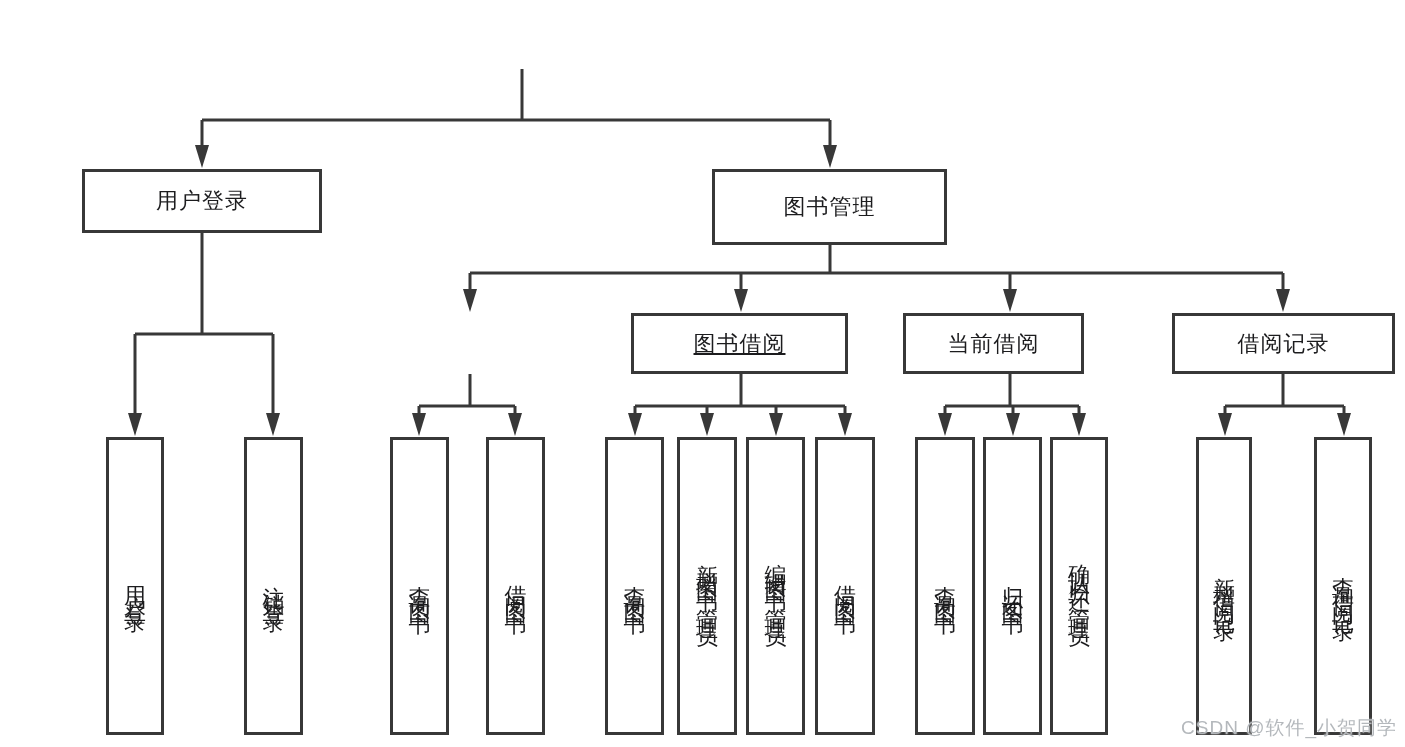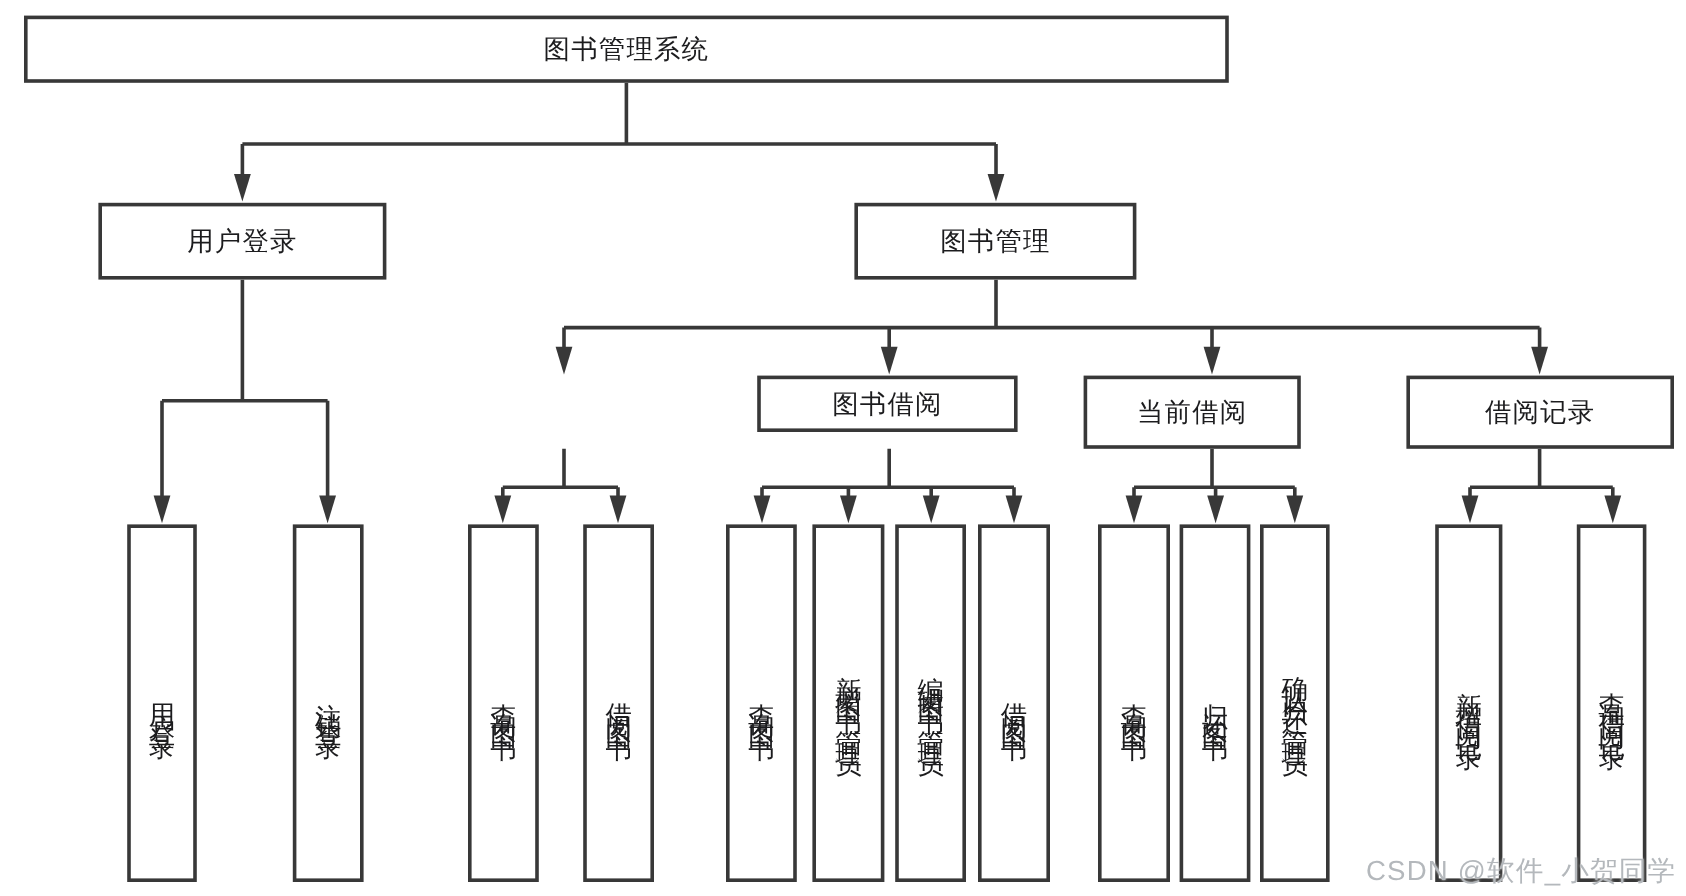--- a/index.html
+++ b/index.html
@@ -55,21 +55,21 @@
     text-orientation: mixed;
     font-size: 22px;
     letter-spacing: 9px;
     line-height: 1.0;
     white-space: nowrap;
   }
   .watermark {
     position: absolute;
     right: 8px;
     bottom: 6px;
-    font-size: 23px;
+    font-size: 19px;
     letter-spacing: 1px;
     color: var(--watermark);
     z-index: 5;
     text-shadow: 0 0 2px rgba(255,255,255,0.9);
   }
 </style>
 </head>
 <body>
 
 <div class="stage">
@@ -103,26 +103,25 @@
     <path class="shaft" d="M1010 374 V406 M945 406 H1079 M945 406 V416 M1013 406 V416 M1079 406 V416"></path>
     <path class="arrow" d="M938 413 h14 L945 436 Z"></path>
     <path class="arrow" d="M1006 413 h14 L1013 436 Z"></path>
     <path class="arrow" d="M1072 413 h14 L1079 436 Z"></path>
 
     <path class="shaft" d="M1283 374 V406 M1225 406 H1344 M1225 406 V416 M1344 406 V416"></path>
     <path class="arrow" d="M1218 413 h14 L1225 436 Z"></path>
     <path class="arrow" d="M1337 413 h14 L1344 436 Z"></path>
   </svg>
 
-  <div class="box" style="left:20px; top:13px; width:1004px; height:56px;">图书管理系统</div>
 
   <div class="box" style="left:82px; top:169px; width:240px; height:64px;">用户登录</div>
-  <div class="box" style="left:712px; top:169px; width:235px; height:64px;">图书管理</div>
+  <div class="box" style="left:712px; top:169px; width:235px; height:76px;">图书管理</div>
 
-  <div class="box" style="left:631px; top:313px; width:217px; height:47px;">图书借阅</div>
+  <div class="box" style="left:631px; top:313px; width:217px; height:61px;text-decoration:underline;">图书借阅</div>
   <div class="box" style="left:903px; top:313px; width:181px; height:61px;">当前借阅</div>
   <div class="box" style="left:1172px; top:313px; width:223px; height:61px;">借阅记录</div>
 
   <div class="box leaf" style="left:106px; top:437px; width:58px; height:298px;">
     <span class="vtext">用户登录</span>
   </div>
   <div class="box leaf" style="left:244px; top:437px; width:59px; height:298px;">
     <span class="vtext">注销登录</span>
   </div>
 

